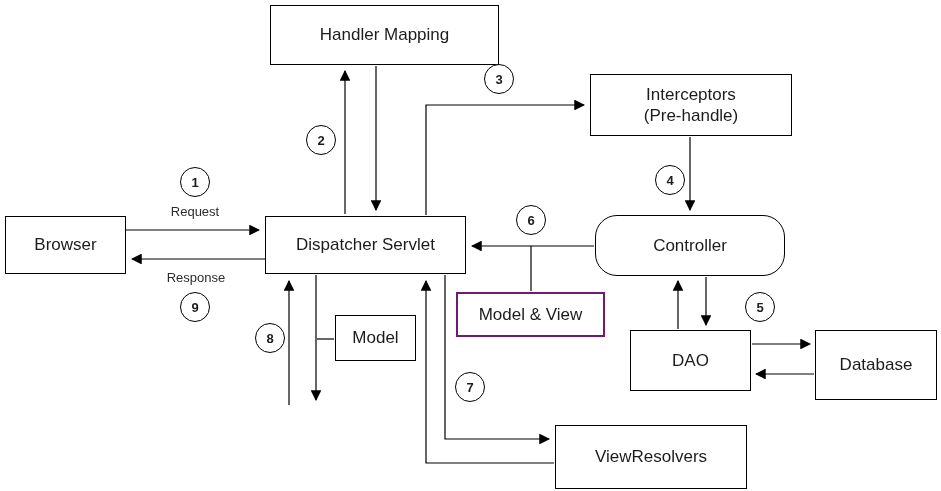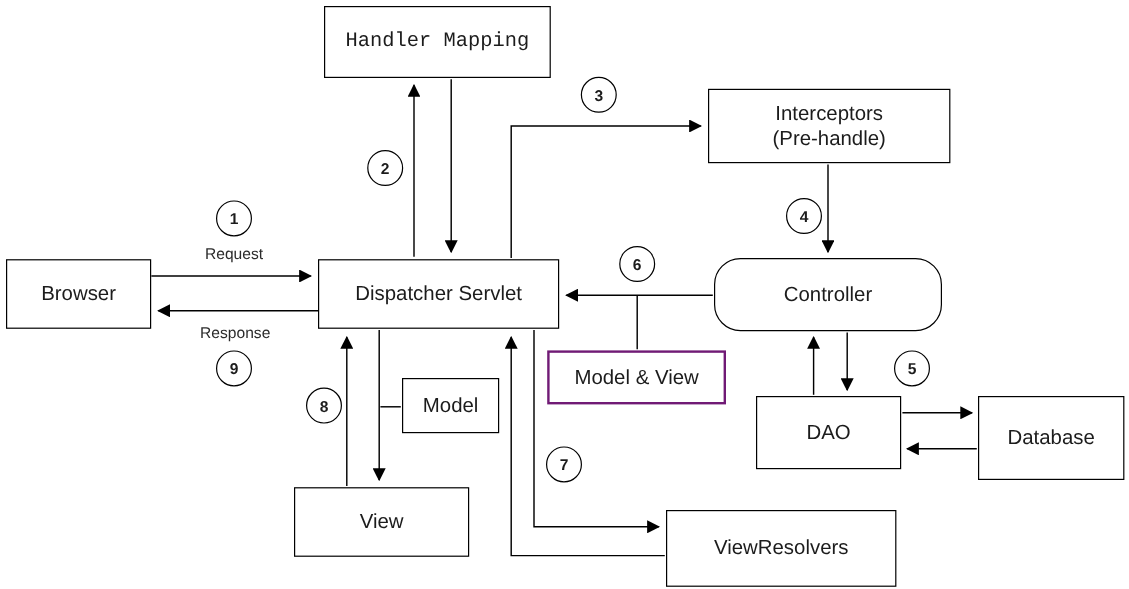--- a/index.html
+++ b/index.html
@@ -59,21 +59,21 @@
     position: absolute;
     font-size: 13px;
     color: #2b2b2b;
     text-align: center;
     width: 100px;
     z-index: 2;
   }
   
   #n-browser            { left: 5px;   top: 216px; width: 121px; height: 58px; }
   #n-dispatcher         { left: 265px; top: 216px; width: 201px; height: 58px; }
-  #n-handler-mapping    { left: 270px; top: 5px;   width: 189px; height: 60px; font-family: Liberation Mono, monospace; }
+  #n-handler-mapping    { left: 270px; top: 5px;   width: 229px; height: 60px; }
   #n-interceptors       { left: 590px; top: 74px;  width: 202px; height: 62px; }
   #n-controller         { left: 595px; top: 215px; width: 190px; height: 61px; border-radius: 22px; }
   #n-model-and-view     { left: 456px; top: 292px; width: 149px; height: 45px; }
   #n-dao                { left: 630px; top: 330px; width: 121px; height: 61px; }
   #n-database           { left: 815px; top: 330px; width: 122px; height: 70px; }
   #n-model              { left: 335px; top: 315px; width: 81px;  height: 46px; text-align: right; }
   #n-view               { left: 245px; top: 406px; width: 146px; height: 58px; }
   #n-view-resolvers     { left: 555px; top: 425px; width: 192px; height: 64px; }
   
   #b-1 { left: 180px; top: 167px; }
@@ -142,23 +142,20 @@
   </div>
   <div class="node" id="n-dao">
     <span>DAO</span>
   </div>
   <div class="node" id="n-database">
     <span>Database</span>
   </div>
   <div class="node" id="n-model">
     <span>Model</span>
   </div>
-  <div class="node" id="n-view">
-    <span>View</span>
-  </div>
   <div class="node" id="n-view-resolvers">
     <span>ViewResolvers</span>
   </div>
 
   <div class="badge" id="b-1">1</div>
   <div class="badge" id="b-2">2</div>
   <div class="badge" id="b-3">3</div>
   <div class="badge" id="b-4">4</div>
   <div class="badge" id="b-5">5</div>
   <div class="badge" id="b-6">6</div>

